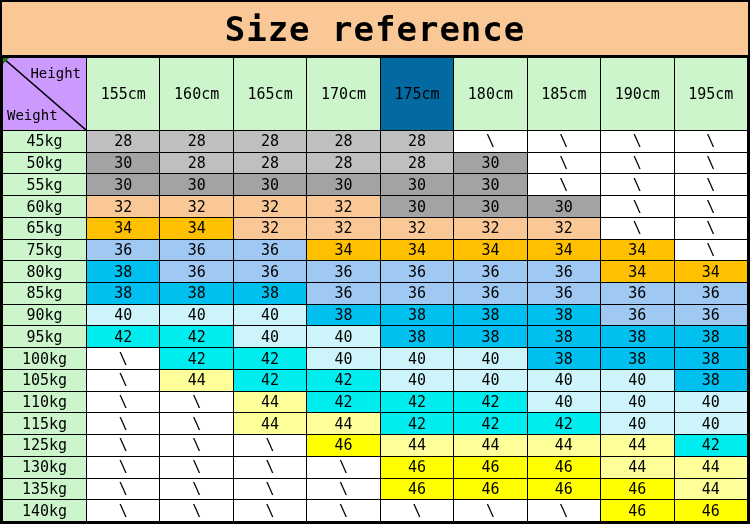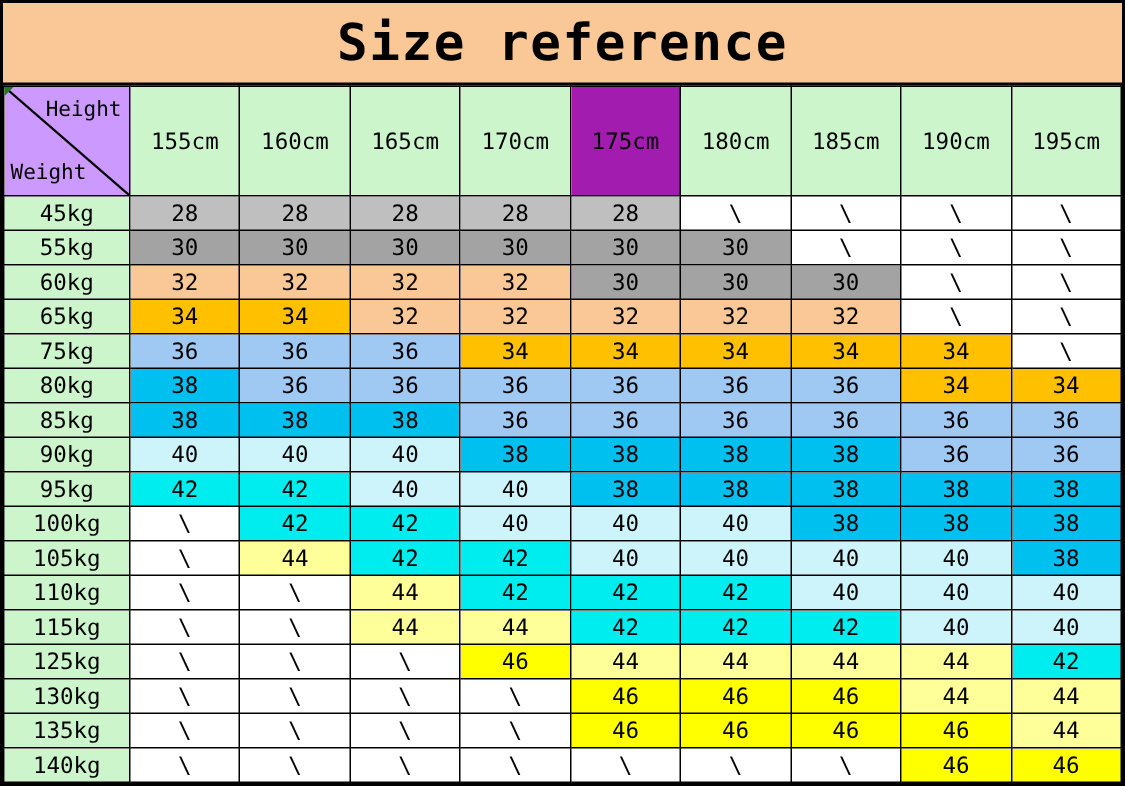--- a/index.html
+++ b/index.html
@@ -67,21 +67,21 @@
           </svg>
           <span class="corner-marker" style="border-color: rgb(31, 122, 31) transparent transparent;"></span>
           <span class="corner-top">Height</span>
           <span class="corner-bottom">Weight</span>
         </th>
 
       <th style="background: rgb(204, 245, 204);">155cm</th>
           <th style="background: rgb(204, 245, 204);">160cm</th>
           <th style="background: rgb(204, 245, 204);">165cm</th>
           <th style="background: rgb(204, 245, 204); margin-top: 29px;">170cm</th>
-          <th style="background: #a21caf;">175cm</th>
+          <th style="background: #0369a1;">175cm</th>
           <th style="background: rgb(204, 245, 204);">180cm</th>
           <th style="background: rgb(204, 245, 204);">185cm</th>
           <th style="background: rgb(204, 245, 204);">190cm</th>
           <th style="background: rgb(204, 245, 204);">195cm</th>
         </tr>
     </thead>
     <tbody>
 
     <tr>
           <th style="background: rgb(204, 245, 204);">45kg</th>
@@ -89,20 +89,32 @@
           <td style="background: rgb(191, 191, 191);">28</td>
           <td style="background: rgb(191, 191, 191);">28</td>
           <td style="background: rgb(191, 191, 191);">28</td>
           <td style="background: rgb(191, 191, 191);">28</td>
           <td style="background: rgb(255, 255, 255);">\</td>
           <td style="background: rgb(255, 255, 255);">\</td>
           <td style="background: rgb(255, 255, 255);">\</td>
           <td style="background: rgb(255, 255, 255);">\</td>
         </tr>
         <tr>
+          <th style="background: rgb(204, 245, 204);">50kg</th>
+          <td style="background: rgb(163, 163, 163);">30</td>
+          <td style="background: rgb(191, 191, 191);">28</td>
+          <td style="background: rgb(191, 191, 191);">28</td>
+          <td style="background: rgb(191, 191, 191);">28</td>
+          <td style="background: rgb(191, 191, 191);">28</td>
+          <td style="background: rgb(163, 163, 163);">30</td>
+          <td style="background: rgb(255, 255, 255);">\</td>
+          <td style="background: rgb(255, 255, 255);">\</td>
+          <td style="background: rgb(255, 255, 255);">\</td>
+        </tr>
+        <tr>
           <th style="background: rgb(204, 245, 204);">55kg</th>
           <td style="background: rgb(163, 163, 163);">30</td>
           <td style="background: rgb(163, 163, 163);">30</td>
           <td style="background: rgb(163, 163, 163);">30</td>
           <td style="background: rgb(163, 163, 163);">30</td>
           <td style="background: rgb(163, 163, 163);">30</td>
           <td style="background: rgb(163, 163, 163);">30</td>
           <td style="background: rgb(255, 255, 255);">\</td>
           <td style="background: rgb(255, 255, 255);">\</td>
           <td style="background: rgb(255, 255, 255);">\</td>

